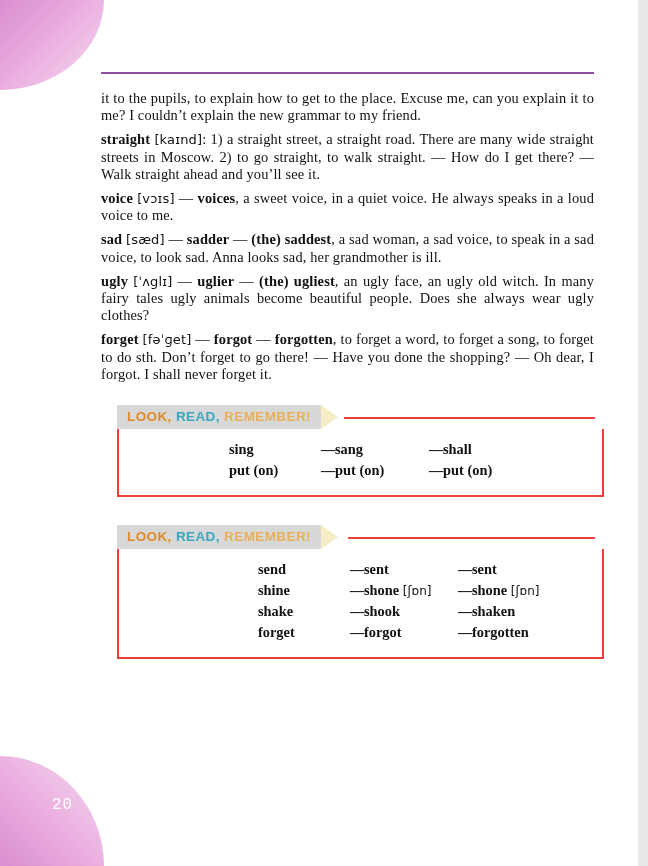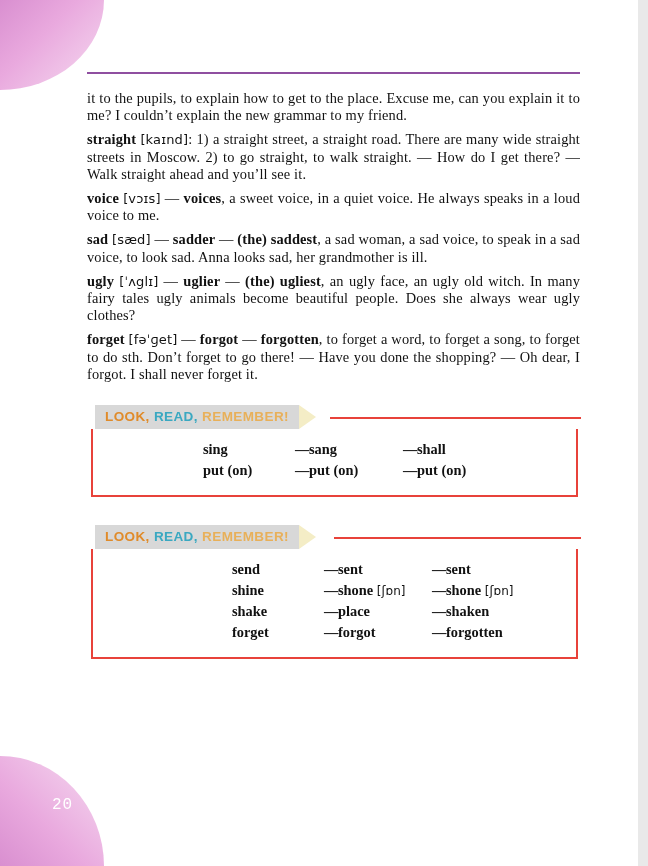--- a/index.html
+++ b/index.html
@@ -55,21 +55,21 @@
     letter-spacing: 1px;
   }
   .right-edge {
     position: absolute;
     right: 0; top: 0;
     width: 10px; height: 866px;
     background: #e9e9e9;
   }
   .content {
     position: absolute;
-    left: 87px;
+    left: 101px;
     top: 72px;
     width: 493px;
   }
   .top-rule {
     width: 493px;
     height: 2px;
     background: #8f4fa0;
     margin-bottom: 16px;
   }
   p.entry {
@@ -84,21 +84,21 @@
   .ipa { font-family: "DejaVu Sans", sans-serif; font-size: 13px; }
 
   
   .banner-wrap {
     position: relative;
     margin-top: 22px;
   }
   .banner {
     position: relative;
     display: inline-block;
-    margin-left: 8px;
+    margin-left: 16px;
     background: #d8d8d8;
     padding: 3px 10px 3px 10px;
     height: 18px;
     line-height: 18px;
     font-family: "Liberation Sans", sans-serif;
     font-size: 13.5px;
     font-weight: bold;
     letter-spacing: 0.4px;
     white-space: nowrap;
   }
@@ -118,21 +118,21 @@
     position: absolute;
     left: 243px;
     top: 12px;
     height: 2px;
     background: #e8423a;
     width: 251px;
   }
   .verb-box {
     border: 2px solid #e8423a;
     border-top: none;
-    margin-left: 4px;
+    margin-left: 16px;
     width: 487px;
     box-sizing: border-box;
     padding: 12px 0 12px 0;
   }
   .verb-box.second { border-top: none; padding-left: 29px; }
   table.verbs {
     margin-left: 110px;
     border-collapse: collapse;
     font-size: 14.4px;
     font-weight: bold;
@@ -215,21 +215,21 @@
             <td class="c2"><span class="dash">—</span><span>sent</span> <span class="sup"></span></td>
             <td class="c3"><span class="dash">—</span><span>sent</span> <span class="sup"></span></td>
           </tr>
           <tr>
             <td class="c1">shine</td>
             <td class="c2"><span class="dash">—</span><span>shone</span> <span class="sup">[ʃɒn]</span></td>
             <td class="c3"><span class="dash">—</span><span>shone</span> <span class="sup">[ʃɒn]</span></td>
           </tr>
           <tr>
             <td class="c1">shake</td>
-            <td class="c2"><span class="dash">—</span><span>place</span></td>
+            <td class="c2"><span class="dash">—</span><span>shook</span></td>
             <td class="c3"><span class="dash">—</span><span>shaken</span></td>
           </tr>
           <tr>
             <td class="c1">forget</td>
             <td class="c2"><span class="dash">—</span><span>forgot</span></td>
             <td class="c3"><span class="dash">—</span><span>forgotten</span></td>
           </tr>
         </tbody>
           </table>
       </div>

